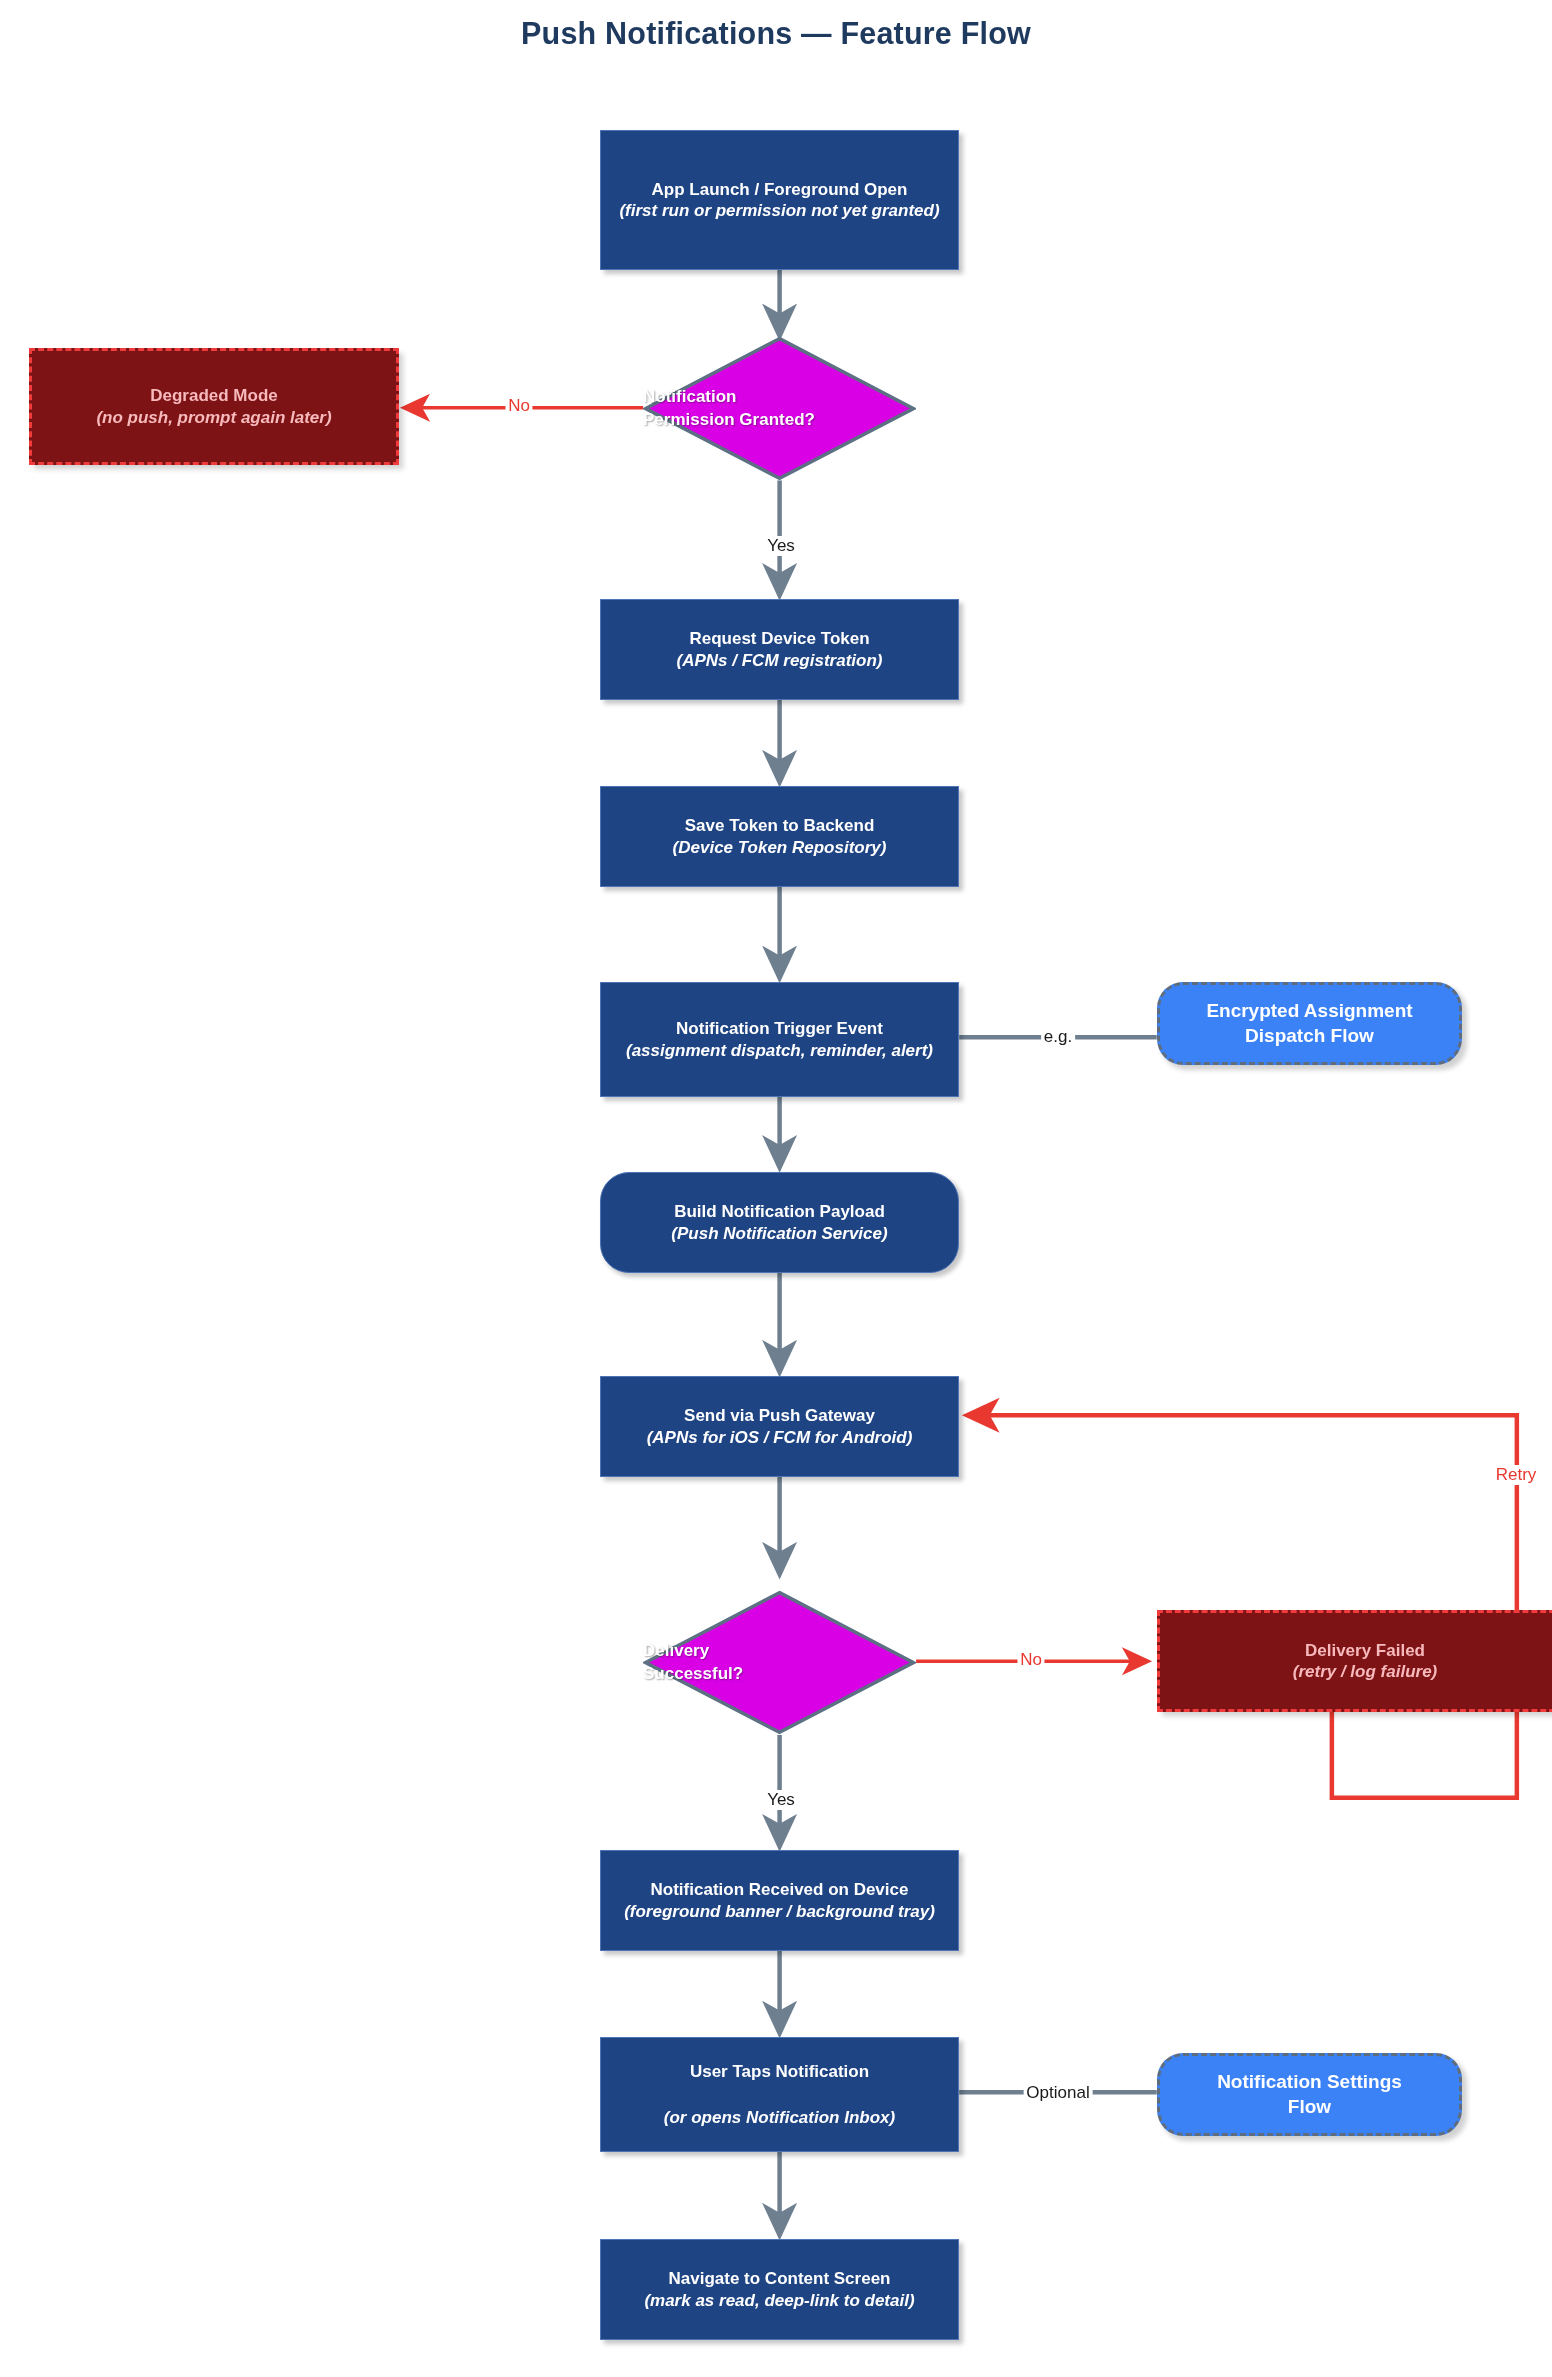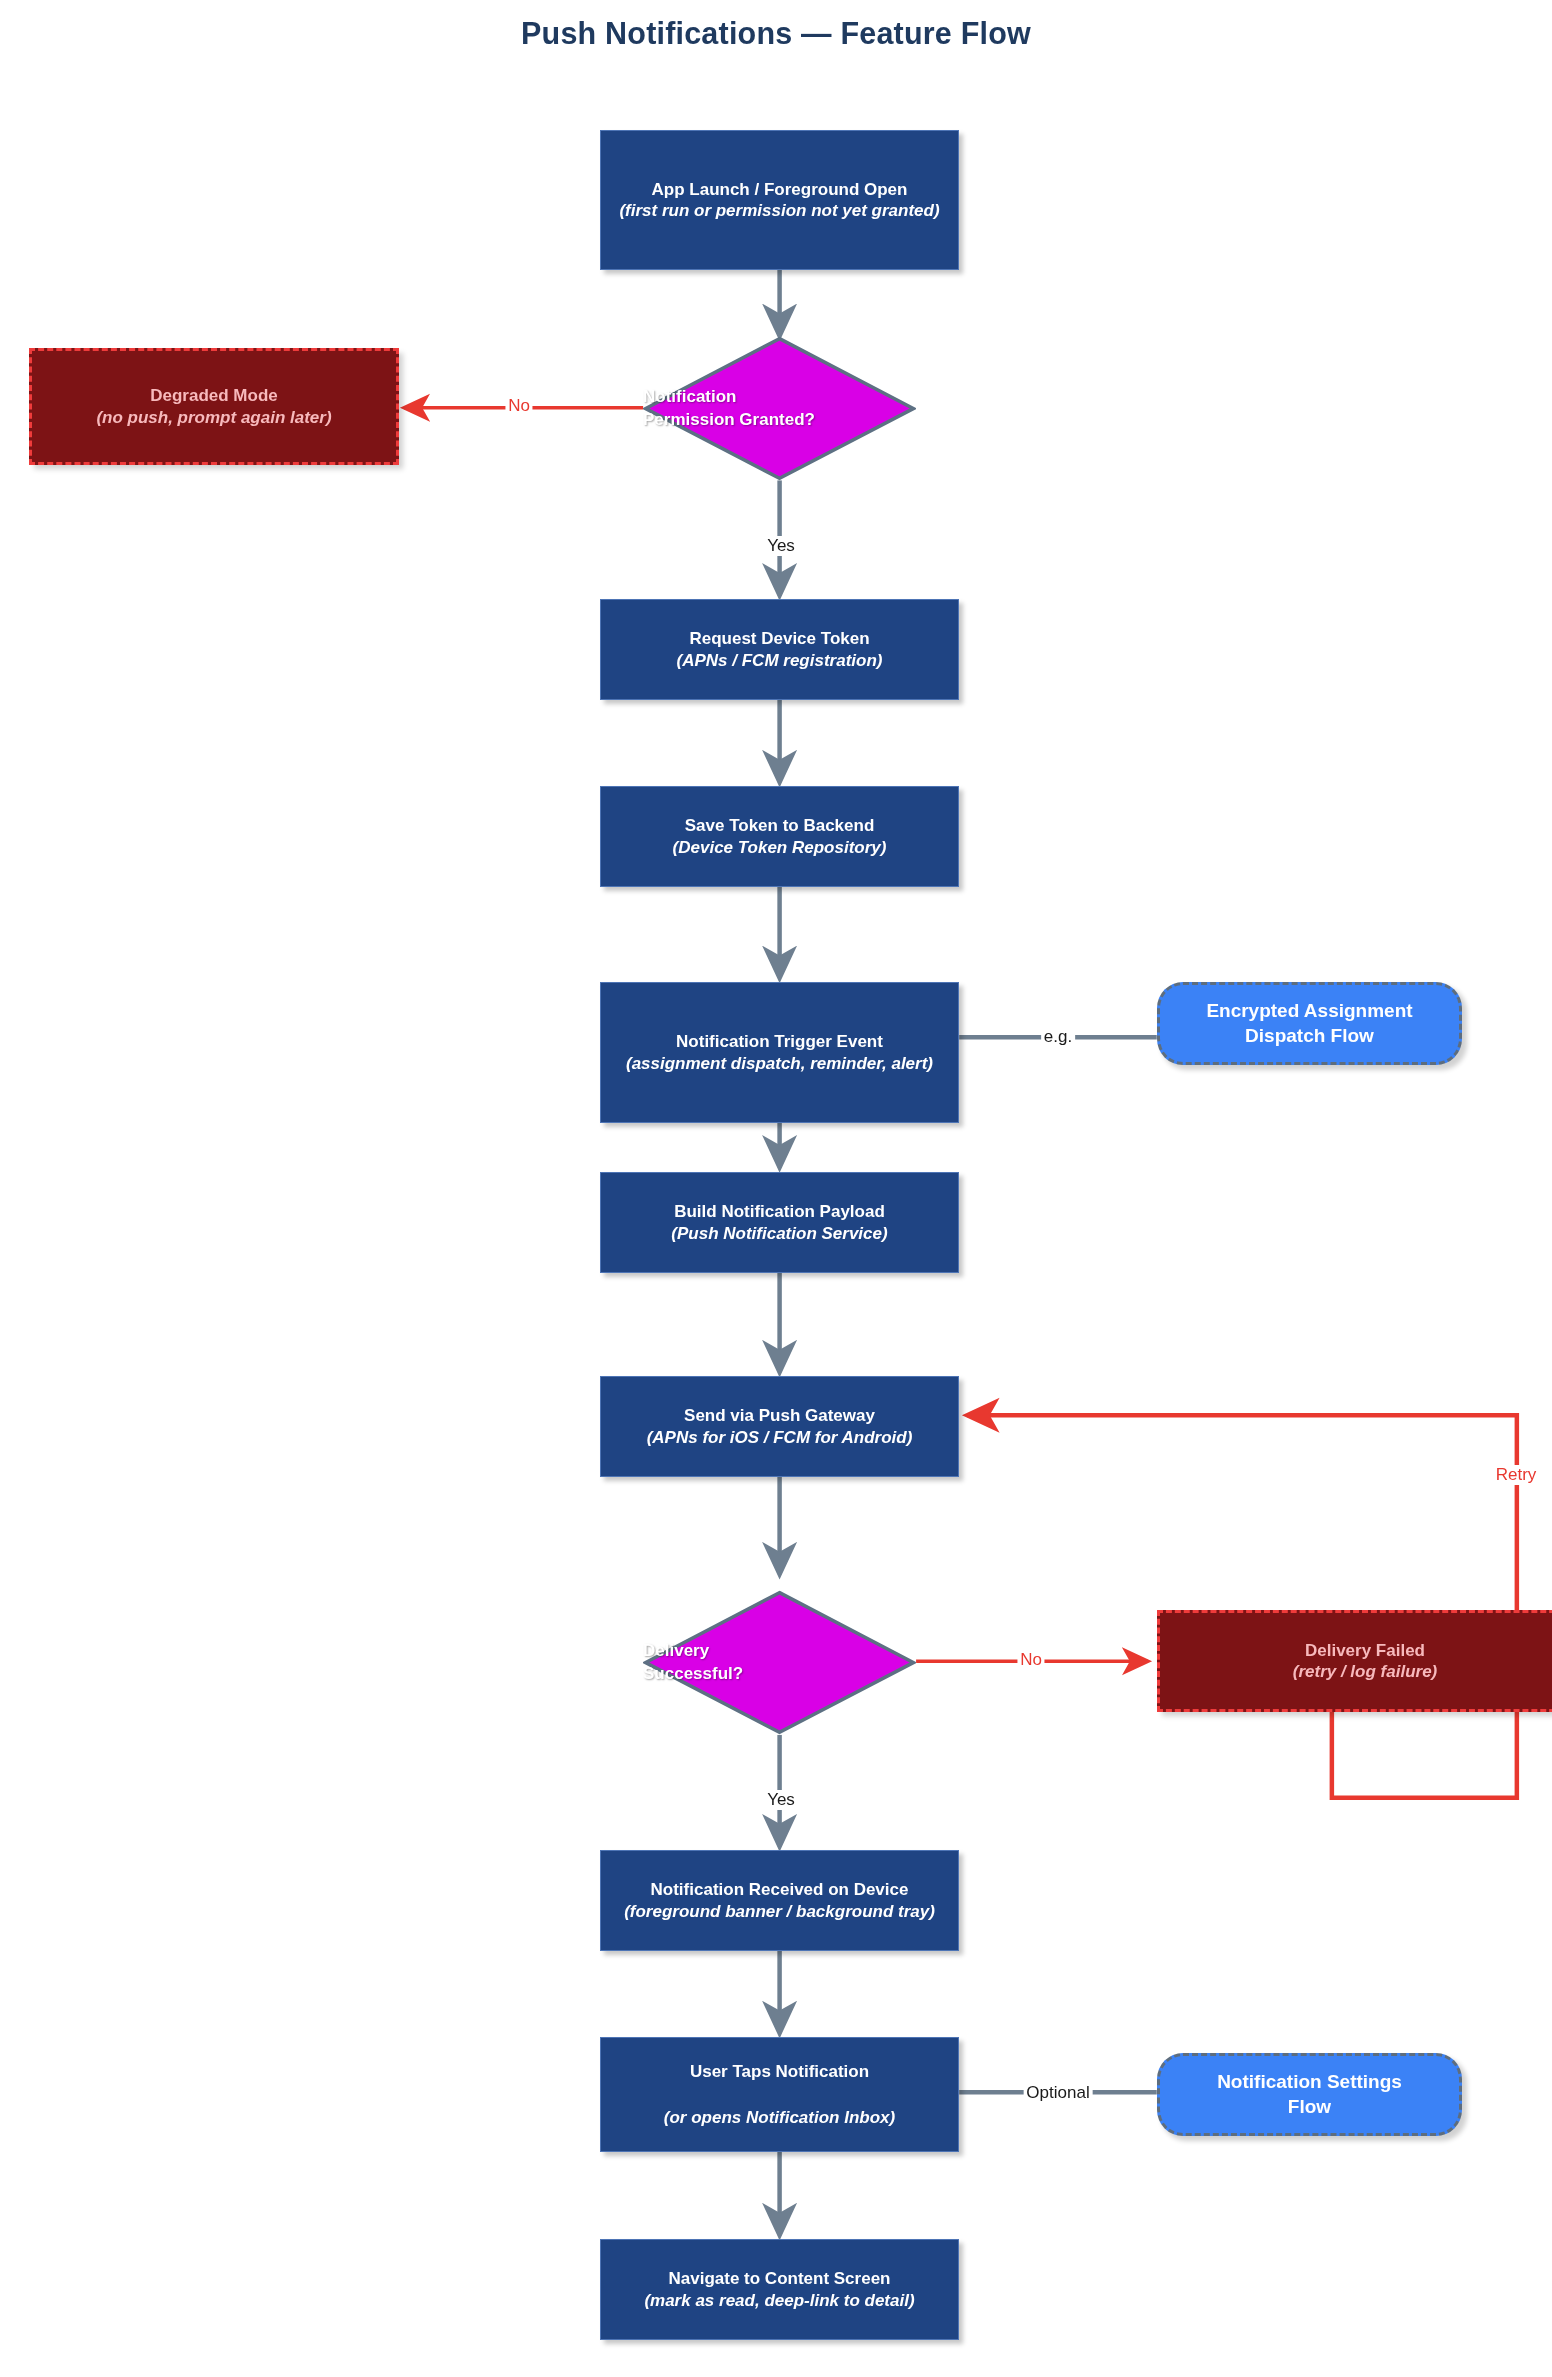--- a/index.html
+++ b/index.html
@@ -214,31 +214,31 @@
   <div class="node process" style="left:600px; top:599px; width:359px; height:101px;">
     <div class="ttl">Request Device Token</div>
     <div class="sub">(APNs / FCM registration)</div>
   </div>
 
   <div class="node process" style="left:600px; top:786px; width:359px; height:101px;">
     <div class="ttl">Save Token to Backend</div>
     <div class="sub">(Device Token Repository)</div>
   </div>
 
-  <div class="node process" style="left:600px; top:982px; width:359px; height:141px;">
+  <div class="node process" style="left:600px; top:982px; width:359px; height:115px;">
     <div class="ttl">Notification Trigger Event</div>
     <div class="sub">(assignment dispatch, reminder, alert)</div>
   </div>
 
   <div class="node extref" style="left:1157px; top:982px; width:305px; height:83px;">
     <div>Encrypted Assignment</div>
     <div>Dispatch Flow</div>
   </div>
 
-  <div class="node process" style="left:600px; top:1172px; width:359px; height:101px;">
+  <div class="node process" style="left:600px; top:1172px; width:359px; height:101px;border-radius:29px;">
     <div class="ttl">Build Notification Payload</div>
     <div class="sub">(Push Notification Service)</div>
   </div>
 
   <div class="node process" style="left:600px; top:1376px; width:359px; height:101px;">
     <div class="ttl">Send via Push Gateway</div>
     <div class="sub">(APNs for iOS / FCM for Android)</div>
   </div>
 
   <div class="decision-wrap" style="left:643px; top:1590px; width:273px; height:145px;">

